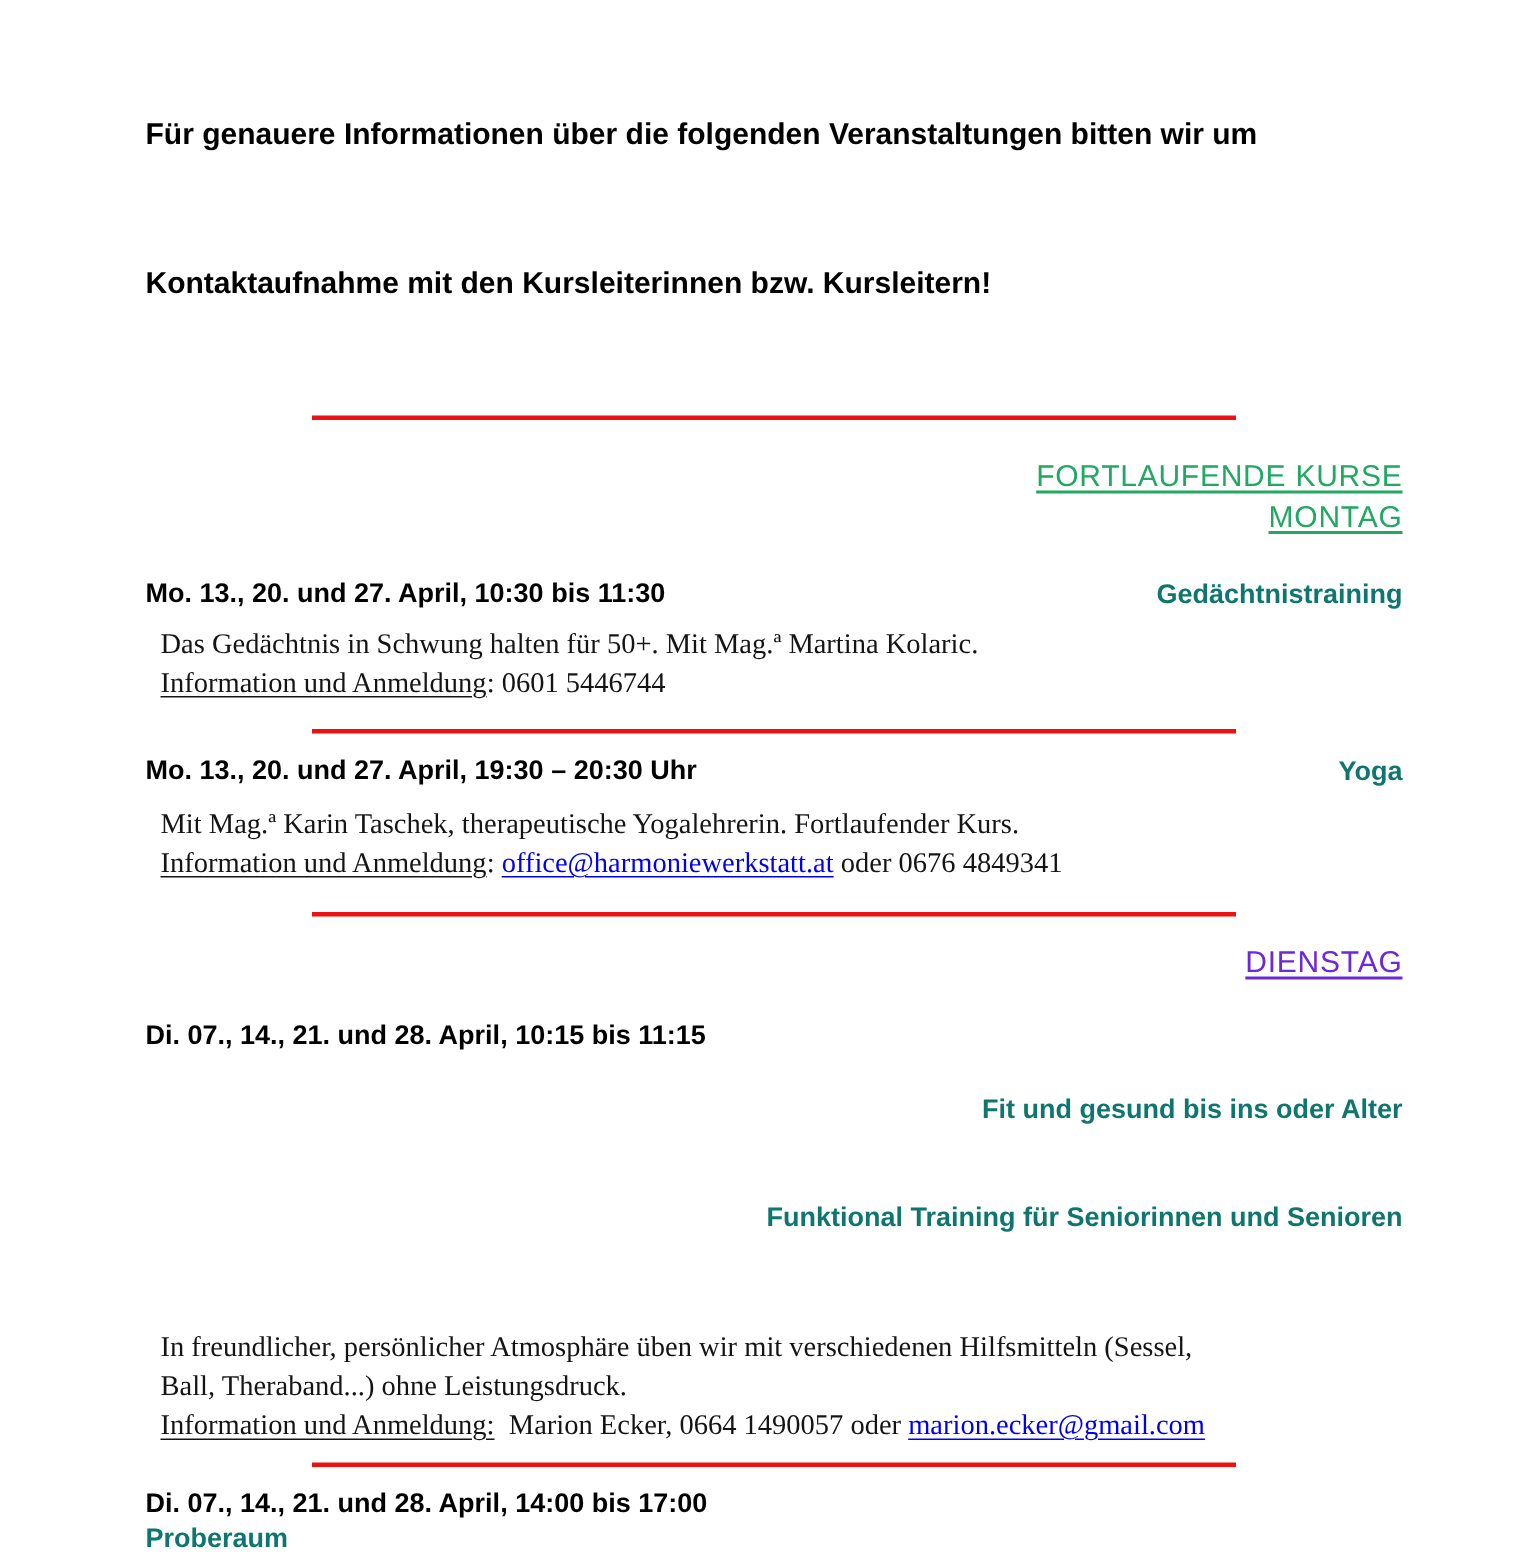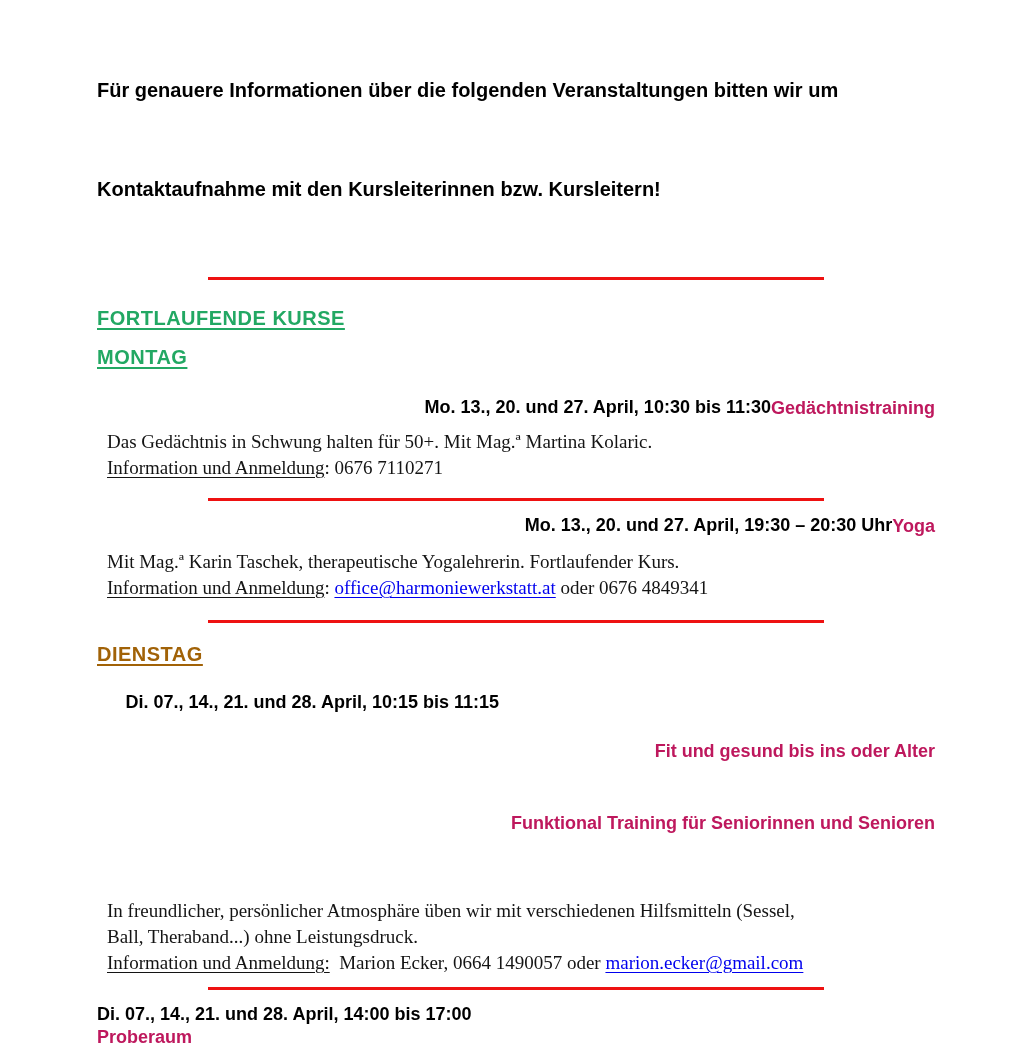--- a/index.html
+++ b/index.html
@@ -25,48 +25,48 @@
   
   .rule {
     width: 616px;
     height: 3px;
     background: #ee1111;
     margin: 0 auto;
   }
   .rule-wrap-header { margin-top: 5px; }
   
   .green-heading {
-    text-align: left;
-    font-weight: bold;
+    text-align: right;
+    font-weight: normal;
     font-size: 20px;
     letter-spacing: 0.5px;
     text-decoration: underline;
     text-underline-offset: 3px;
   }
   .green-a { color: #22a863; margin-top: 27px; }
-  .green-b { color: #22a863; margin-top: 16px; }
-  .green-c { color: #a16207; margin-top: 20px; }
+  .green-b { color: #22a863; margin-top: 4px; }
+  .green-c { color: #6d28d9; margin-top: 20px; }
   
   .course-head {
     display: flex;
-    justify-content: flex-end;
+    justify-content: space-between;
     align-items: flex-start;
   }
   .course-date {
     font-weight: bold;
     font-size: 18px;
     line-height: 22px;
     color: #000000;
     white-space: pre;
   }
   .course-title {
     font-weight: bold;
     font-size: 18px;
     line-height: 24px;
-    color: #be185d;
+    color: #0f766e;
     text-align: right;
     white-space: pre-wrap;
   }
   
   .desc {
     font-family: Liberation Serif, serif;
     font-size: 19px;
     color: #141414;
     padding-left: 10px;
   }
@@ -110,21 +110,21 @@
   <div class="green-heading green-a">FORTLAUFENDE KURSE</div>
   <div class="green-heading green-b">MONTAG</div>
 
   <div>
     <div class="course-head mt-h1">
       <div class="course-date">Mo. 13., 20. und 27. April, 10:30 bis 11:30</div>
       <div class="course-title">Gedächtnistraining</div>
     </div>
     <div class="desc m-c1-desc">
       <div class="desc-line">Das Gedächtnis in Schwung halten für 50+. Mit Mag.ª Martina Kolaric.</div>
-      <div class="desc-line"><span class="u">Information und Anmeldung</span><span>: 0676 7110271</span></div>
+      <div class="desc-line"><span class="u">Information und Anmeldung</span><span>: 0601 5446744</span></div>
     </div>
     <div class="m-c1-rule">
         <div class="rule"></div>
       </div>
   </div>
 
   <div>
     <div class="course-head m-c2-head">
       <div class="course-date">Mo. 13., 20. und 27. April, 19:30 – 20:30 Uhr</div>
       <div class="course-title">Yoga</div>

